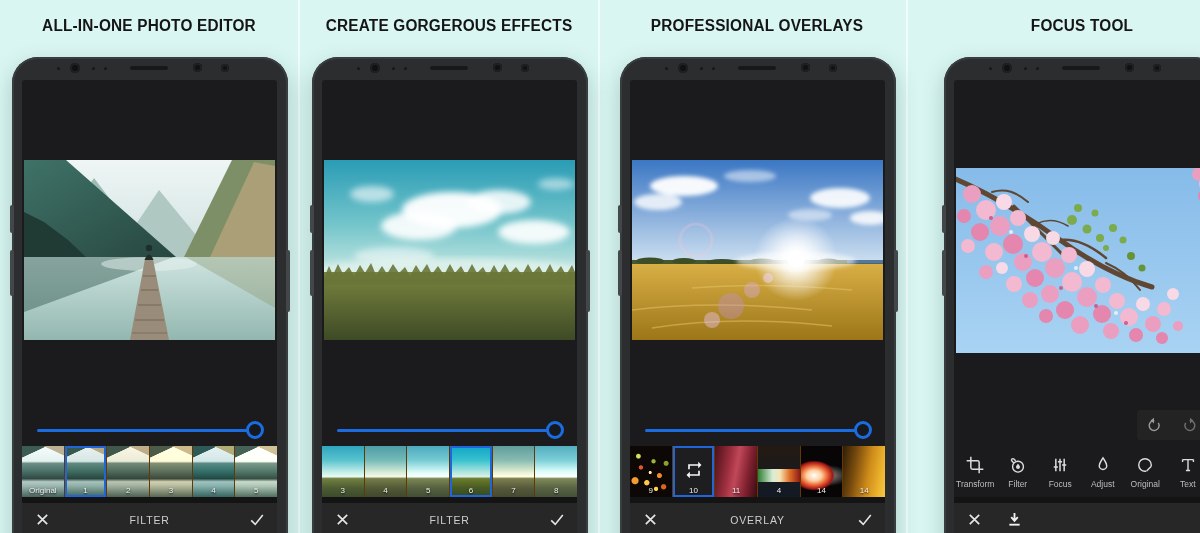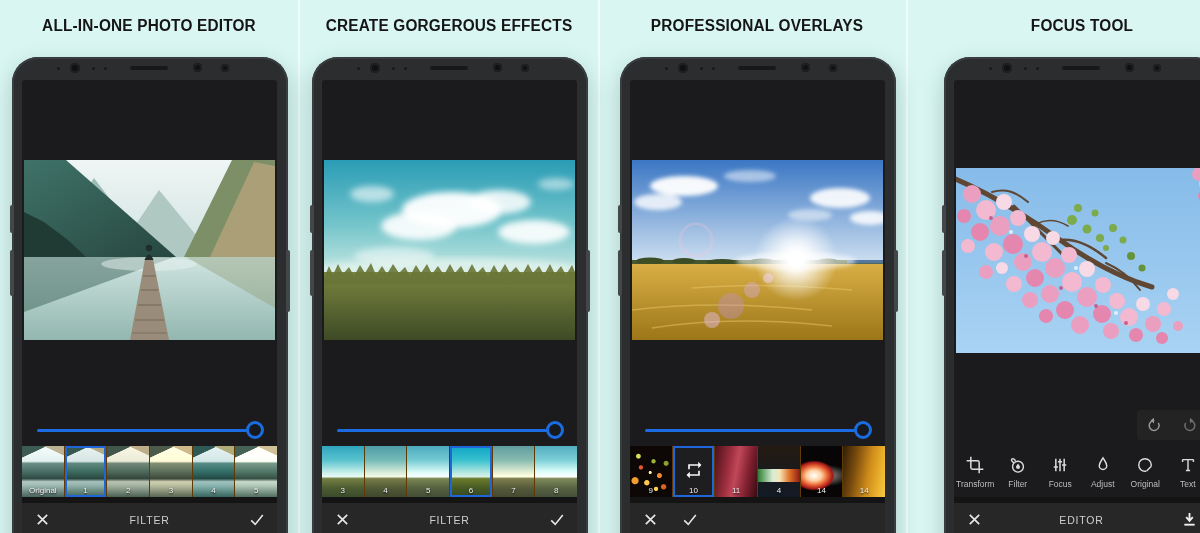--- a/index.html
+++ b/index.html
@@ -391,20 +391,21 @@
               <span class="tlbl">14</span>
             </div>
         </div>
         <div class="seam"></div>
         <div class="bar">
           <span class="b-ico">
               <svg width="15" height="15" viewBox="0 0 16 16">
                 <path d="M3 3 L13 13 M13 3 L3 13" stroke="#e6e6e6" stroke-width="1.8" fill="none"></path>
               </svg>
             </span>
+          <span class="b-lbl">OVERLAY</span>
           <span class="b-ico">
               <svg width="16" height="15" viewBox="0 0 18 16">
                 <path d="M2.5 9 L7 13.5 L15.5 3" stroke="#e6e6e6" stroke-width="1.8" fill="none"></path>
               </svg>
             </span>
         </div>
       </div>
     </div>
   </div>
 
@@ -578,21 +579,20 @@
             <span class="t-lbl">Text</span>
           </div>
         </div>
         <div class="seam"></div>
         <div class="bar">
           <span class="b-ico">
               <svg width="15" height="15" viewBox="0 0 16 16">
                 <path d="M3 3 L13 13 M13 3 L3 13" stroke="#e6e6e6" stroke-width="1.8" fill="none"></path>
               </svg>
             </span>
-          <span class="b-lbl">EDITOR</span>
           <span class="b-ico">
               <svg width="15" height="16" viewBox="0 0 16 17">
                 <path d="M8 1v8 M4.5 5.5 L8 9.5 L11.5 5.5" stroke="#f0f0f0" stroke-width="2" fill="none"></path>
                 <path d="M2.5 13.5h11" stroke="#f0f0f0" stroke-width="2"></path>
               </svg>
             </span>
         </div>
       </div>
     </div>
   </div>

